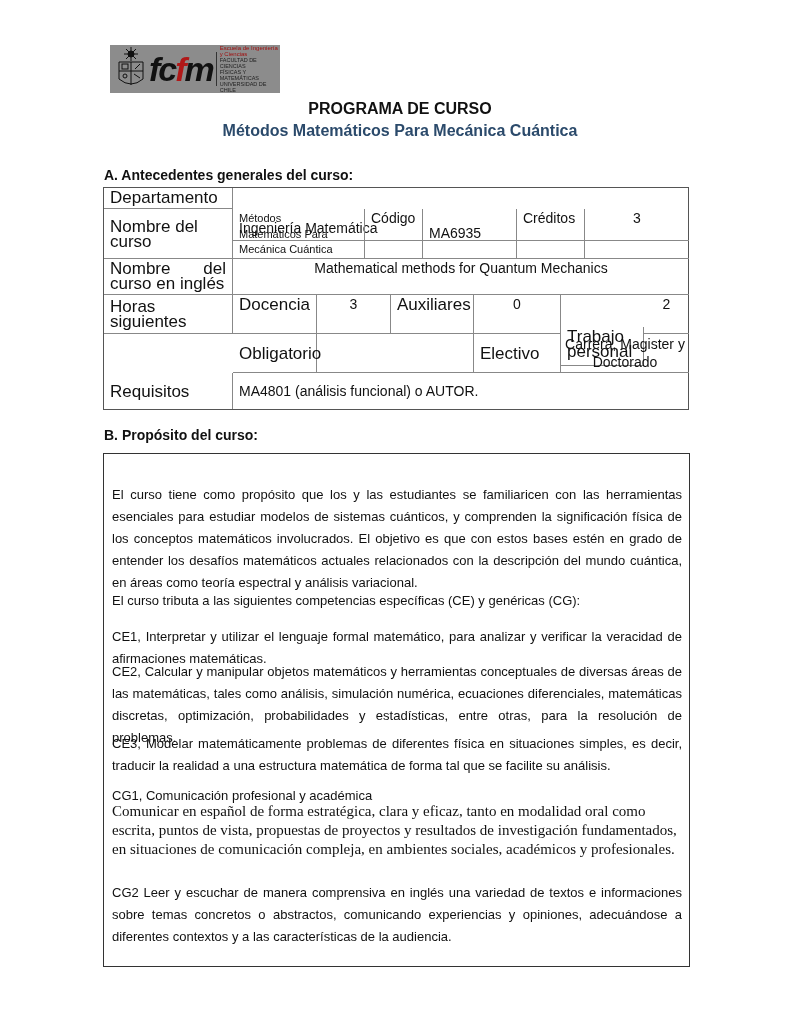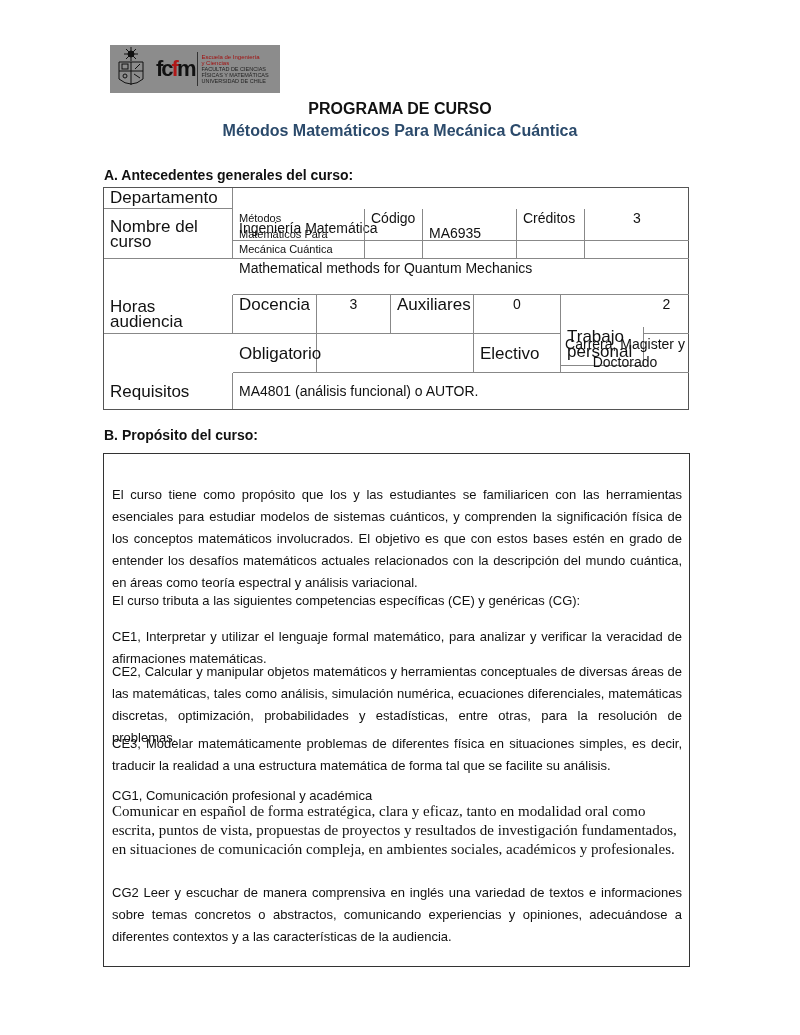--- a/index.html
+++ b/index.html
@@ -1,19 +1,19 @@
 <!DOCTYPE html>
 <html><head>
 <meta charset="utf-8">
 <style>
   html, body { margin:0; padding:0; background:#ffffff; }
   body { width:800px; height:1035px; position:relative; font-family:"Liberation Sans", sans-serif; color:#111; overflow:hidden; }
   .logo { position:absolute; left:110px; top:45px; width:170px; height:48px; background:#8c8c8c; display:flex; align-items:center; }
   .logo .crest { width:36px; height:44px; margin-left:3px; position:relative; }
-  .logo .fcfm { font-family:"Liberation Sans", sans-serif; font-size:22px; font-weight:bold; color:#111; letter-spacing:-2px; margin-left:7px; line-height:1; }
+  .logo .fcfm { font-family:"Liberation Sans", sans-serif; font-size:34px; font-weight:bold; color:#111; letter-spacing:-2px; margin-left:0; line-height:1;font-style:italic; }
   .logo .fcfm .f2 { color:#b01818; }
   .logo .divider { width:1px; height:34px; background:#333; margin:0 3px 0 3px; }
   .logo .txt { font-size:5.5px; line-height:6px; color:#222; }
   .logo .txt .red { color:#a01010; font-size:6px; }
   .title { position:absolute; left:0; width:800px; top:100px; text-align:center; font-weight:bold; font-size:16px; }
   .subtitle { position:absolute; left:0; width:800px; top:122px; text-align:center; font-weight:bold; font-size:16px; color:#2b4a6b; }
   .secA { position:absolute; left:104px; top:158px; font-weight:bold; font-size:14px;margin-top:9px; }
   .secB { position:absolute; left:104px; top:427px; font-weight:bold; font-size:14px; }
   .tbl { position:absolute; left:103px; top:187px; width:586px; height:223px; border:1px solid #555; box-sizing:border-box; }
   .cell { position:absolute; box-sizing:border-box; border-right:1px solid #888; border-bottom:1px solid #888; font-size:17px; padding:2px 6px; line-height:15px; }
@@ -70,23 +70,24 @@
   <div class="cell" style="left:0;top:0;width:129px;height:21px;">Departamento</div>
   <div class="cell big nor" style="left:129px;top:0;width:456px;height:21px;padding-top:1px;margin-top:32px;">Ingeniería Matemática</div>
 
   <div class="cell vmid" style="left:0;top:21px;width:129px;height:50px;">Nombre del curso</div>
   <div class="cell" style="left:129px;top:21px;width:132px;height:50px;font-size:11px;line-height:15.5px;padding-right:20px;">Métodos Matemáticos Para Mecánica Cuántica</div>
   <div class="cell big" style="left:261px;top:21px;width:58px;height:50px;">Código</div>
   <div class="cell big" style="left:319px;top:21px;width:94px;height:50px;padding-top:17px;">MA6935</div>
   <div class="cell big" style="left:413px;top:21px;width:68px;height:50px;">Créditos</div>
   <div class="cell big center nor" style="left:481px;top:21px;width:104px;height:50px;">3</div>
 
-  <div class="cell big nor" style="left:129px;top:71px;width:456px;height:36px;">Mathematical methods for Quantum Mechanics</div>
+  <div class="cell" style="left:0;top:71px;width:129px;height:36px;text-align:justify;text-align-last:left;">Nombre del curso en inglés</div>
+  <div class="cell big nor" style="left:129px;top:71px;width:456px;height:36px;text-align:center;">Mathematical methods for Quantum Mechanics</div>
 
-  <div class="cell vmid" style="left:0;top:107px;width:129px;height:39px;">Horas audiencia</div>
+  <div class="cell vmid" style="left:0;top:107px;width:129px;height:39px;">Horas siguientes</div>
   <div class="cell" style="left:129px;top:107px;width:84px;height:39px;">Docencia</div>
   <div class="cell big center" style="left:213px;top:107px;width:74px;height:39px;">3</div>
   <div class="cell" style="left:287px;top:107px;width:83px;height:39px;">Auxiliares</div>
   <div class="cell big center" style="left:370px;top:107px;width:87px;height:39px;">0</div>
   <div class="cell" style="left:457px;top:107px;width:83px;height:39px;padding-right:20px;margin-top:32px;">Trabajo personal</div>
   <div class="cell big center nor" style="left:540px;top:107px;width:45px;height:39px;">2</div>
 
   <div class="cell vmid" style="left:129px;top:146px;width:84px;height:39px;">Obligatorio</div>
   <div class="cell" style="left:213px;top:146px;width:157px;height:39px;"></div>
   <div class="cell vmid" style="left:370px;top:146px;width:87px;height:39px;">Electivo</div>

